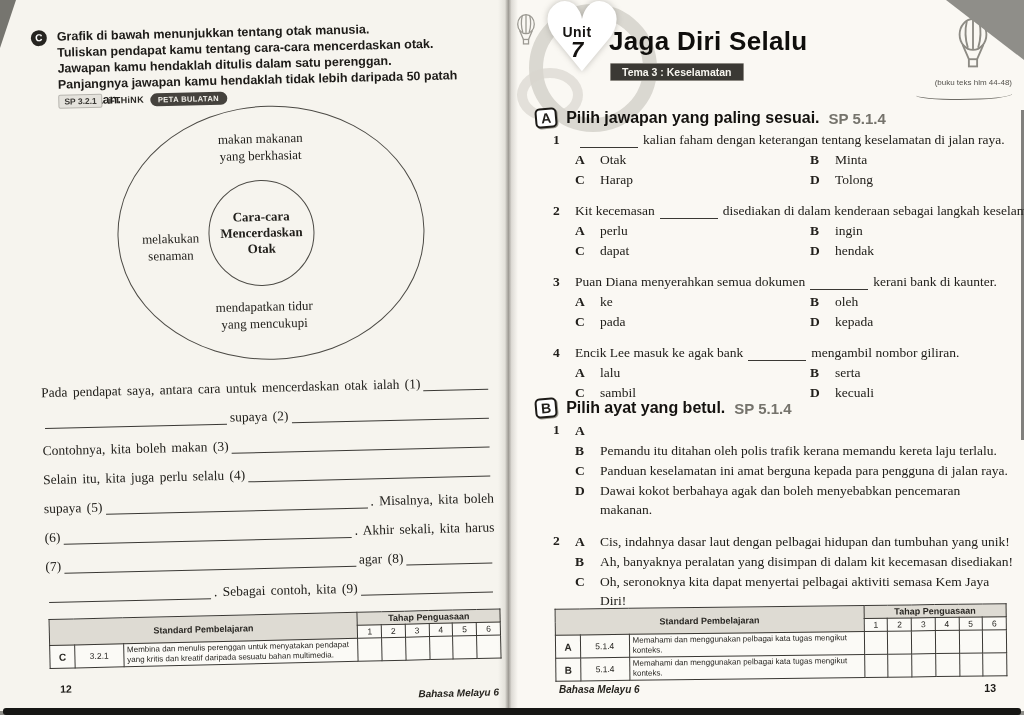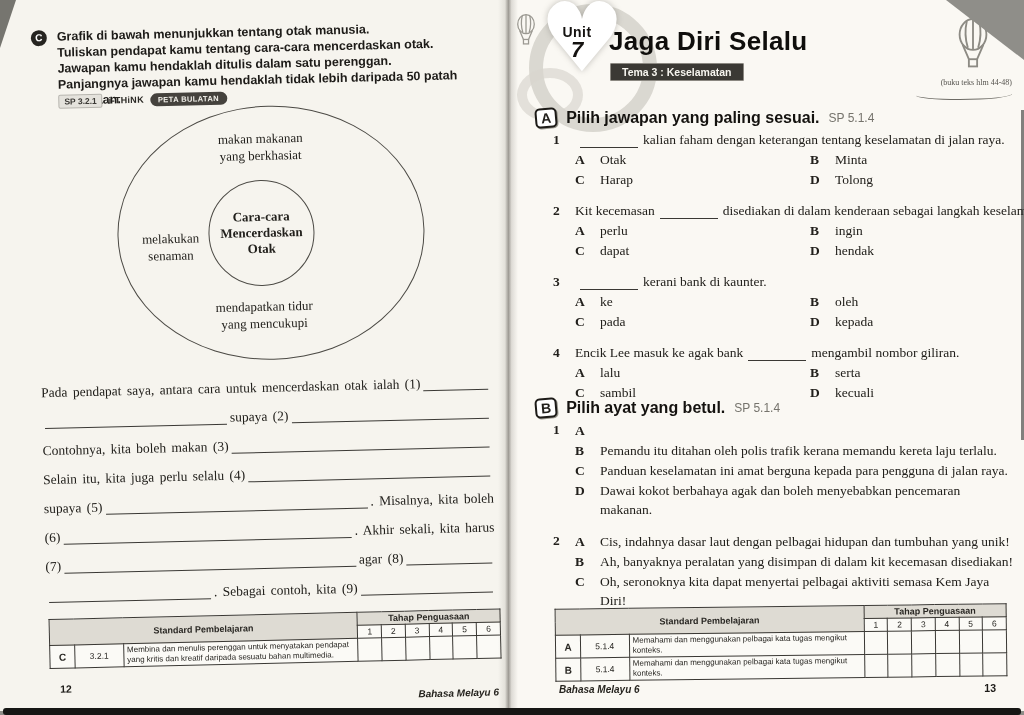--- a/index.html
+++ b/index.html
@@ -53,28 +53,28 @@
 
   
   .donut{position:absolute;left:22px;top:4px;width:100px;height:100px;border:14px solid #d2cfc8;border-radius:50%;opacity:.8;}
   .donut-tail{position:absolute;left:10px;top:68px;width:46px;height:34px;border:10px solid #d8d5ce;border-radius:50%;opacity:.7;}
   .heart{position:absolute;left:32px;top:-10px;font-size:96px;color:#ffffff;line-height:1;font-family:"DejaVu Sans",sans-serif;text-shadow:0 0 6px rgba(120,118,110,.45);}
   .unit-txt{position:absolute;left:38px;top:24px;width:64px;text-align:center;font-family:"Liberation Sans",sans-serif;color:#141210;z-index:3;}
   .unit-word{font-size:14px;font-weight:900;letter-spacing:.5px;}
   .unit-num{font-size:22px;font-weight:900;font-style:italic;line-height:20px;}
   .r-title{position:absolute;left:102px;top:26px;font-family:"Liberation Sans",sans-serif;font-size:26px;font-weight:900;color:#0f0e0c;letter-spacing:.3px;}
   .tema-pill{position:absolute;left:103px;top:63px;background:#3b3934;color:#f7f5ef;font-family:"Liberation Sans",sans-serif;font-size:10.5px;font-weight:bold;padding:2px 11px;border-radius:1px;border:1.5px solid #8b8881;}
-  .ref-txt{position:absolute;right:12px;top:78px;font-family:Liberation Serif, serif;font-size:8px;color:#55534e;}
+  .ref-txt{position:absolute;right:12px;top:78px;font-family:Liberation Sans, sans-serif;font-size:8px;color:#55534e;}
   .ref-line{position:absolute;right:12px;top:92px;width:96px;height:7px;border-bottom:1.6px solid #6d6b65;border-radius:0 0 60% 50%/0 0 7px 5px;}
   .balloon{position:absolute;color:#8d8b84;}
 
   .sec-head{position:absolute;left:28px;display:flex;align-items:center;gap:9px;font-family:"Liberation Sans",sans-serif;}
   .sec-letter{display:inline-block;padding:0px 4px;border:2px solid #1d1b18;border-radius:5px;background:#fff;font-size:14px;font-weight:900;transform:rotate(-5deg);box-shadow:1px 1px 0 #9a988f;}
   .sec-title{font-size:16px;font-weight:bold;color:#14120f;}
-  .sec-sp{font-size:12px;font-weight:normal;color:#75736c;}
+  .sec-sp{font-size:15px;font-weight:bold;color:#75736c;}
 
   .qa{position:absolute;left:46px;width:462px;font-size:13.5px;}
   .q-stem{display:flex;align-items:flex-end;white-space:nowrap;margin-bottom:3px;}
   .q-num{font-weight:bold;width:22px;flex:none;}
   .qblank{display:inline-block;width:58px;border-bottom:1.1px solid #3a3834;height:14px;margin:0 5px;flex:none;}
   .opt-grid{display:grid;grid-template-columns:235px 1fr;padding-left:22px;row-gap:2px;}
   .opt{display:flex;gap:13px;line-height:17.5px;}
   .opt b{width:12px;font-weight:bold;}
   .qb-block{display:flex;margin-bottom:14px;}
   .qb-lines{display:flex;flex-direction:column;gap:1.5px;}
@@ -287,20 +287,21 @@
           <div class="opt">
               <b>D</b>
               <span>hendak</span>
             </div>
         </div>
       </div>
 
       <div style="margin-bottom:15px;">
         <div class="q-stem">
           <span class="q-num">3</span>
+          <span>Puan Diana menyerahkan semua dokumen</span>
           <span class="qblank"></span>
           <span>kerani bank di kaunter.</span>
         </div>
         <div class="opt-grid">
           <div class="opt">
               <b>A</b>
               <span>ke</span>
             </div>
           <div class="opt">
               <b>B</b>

